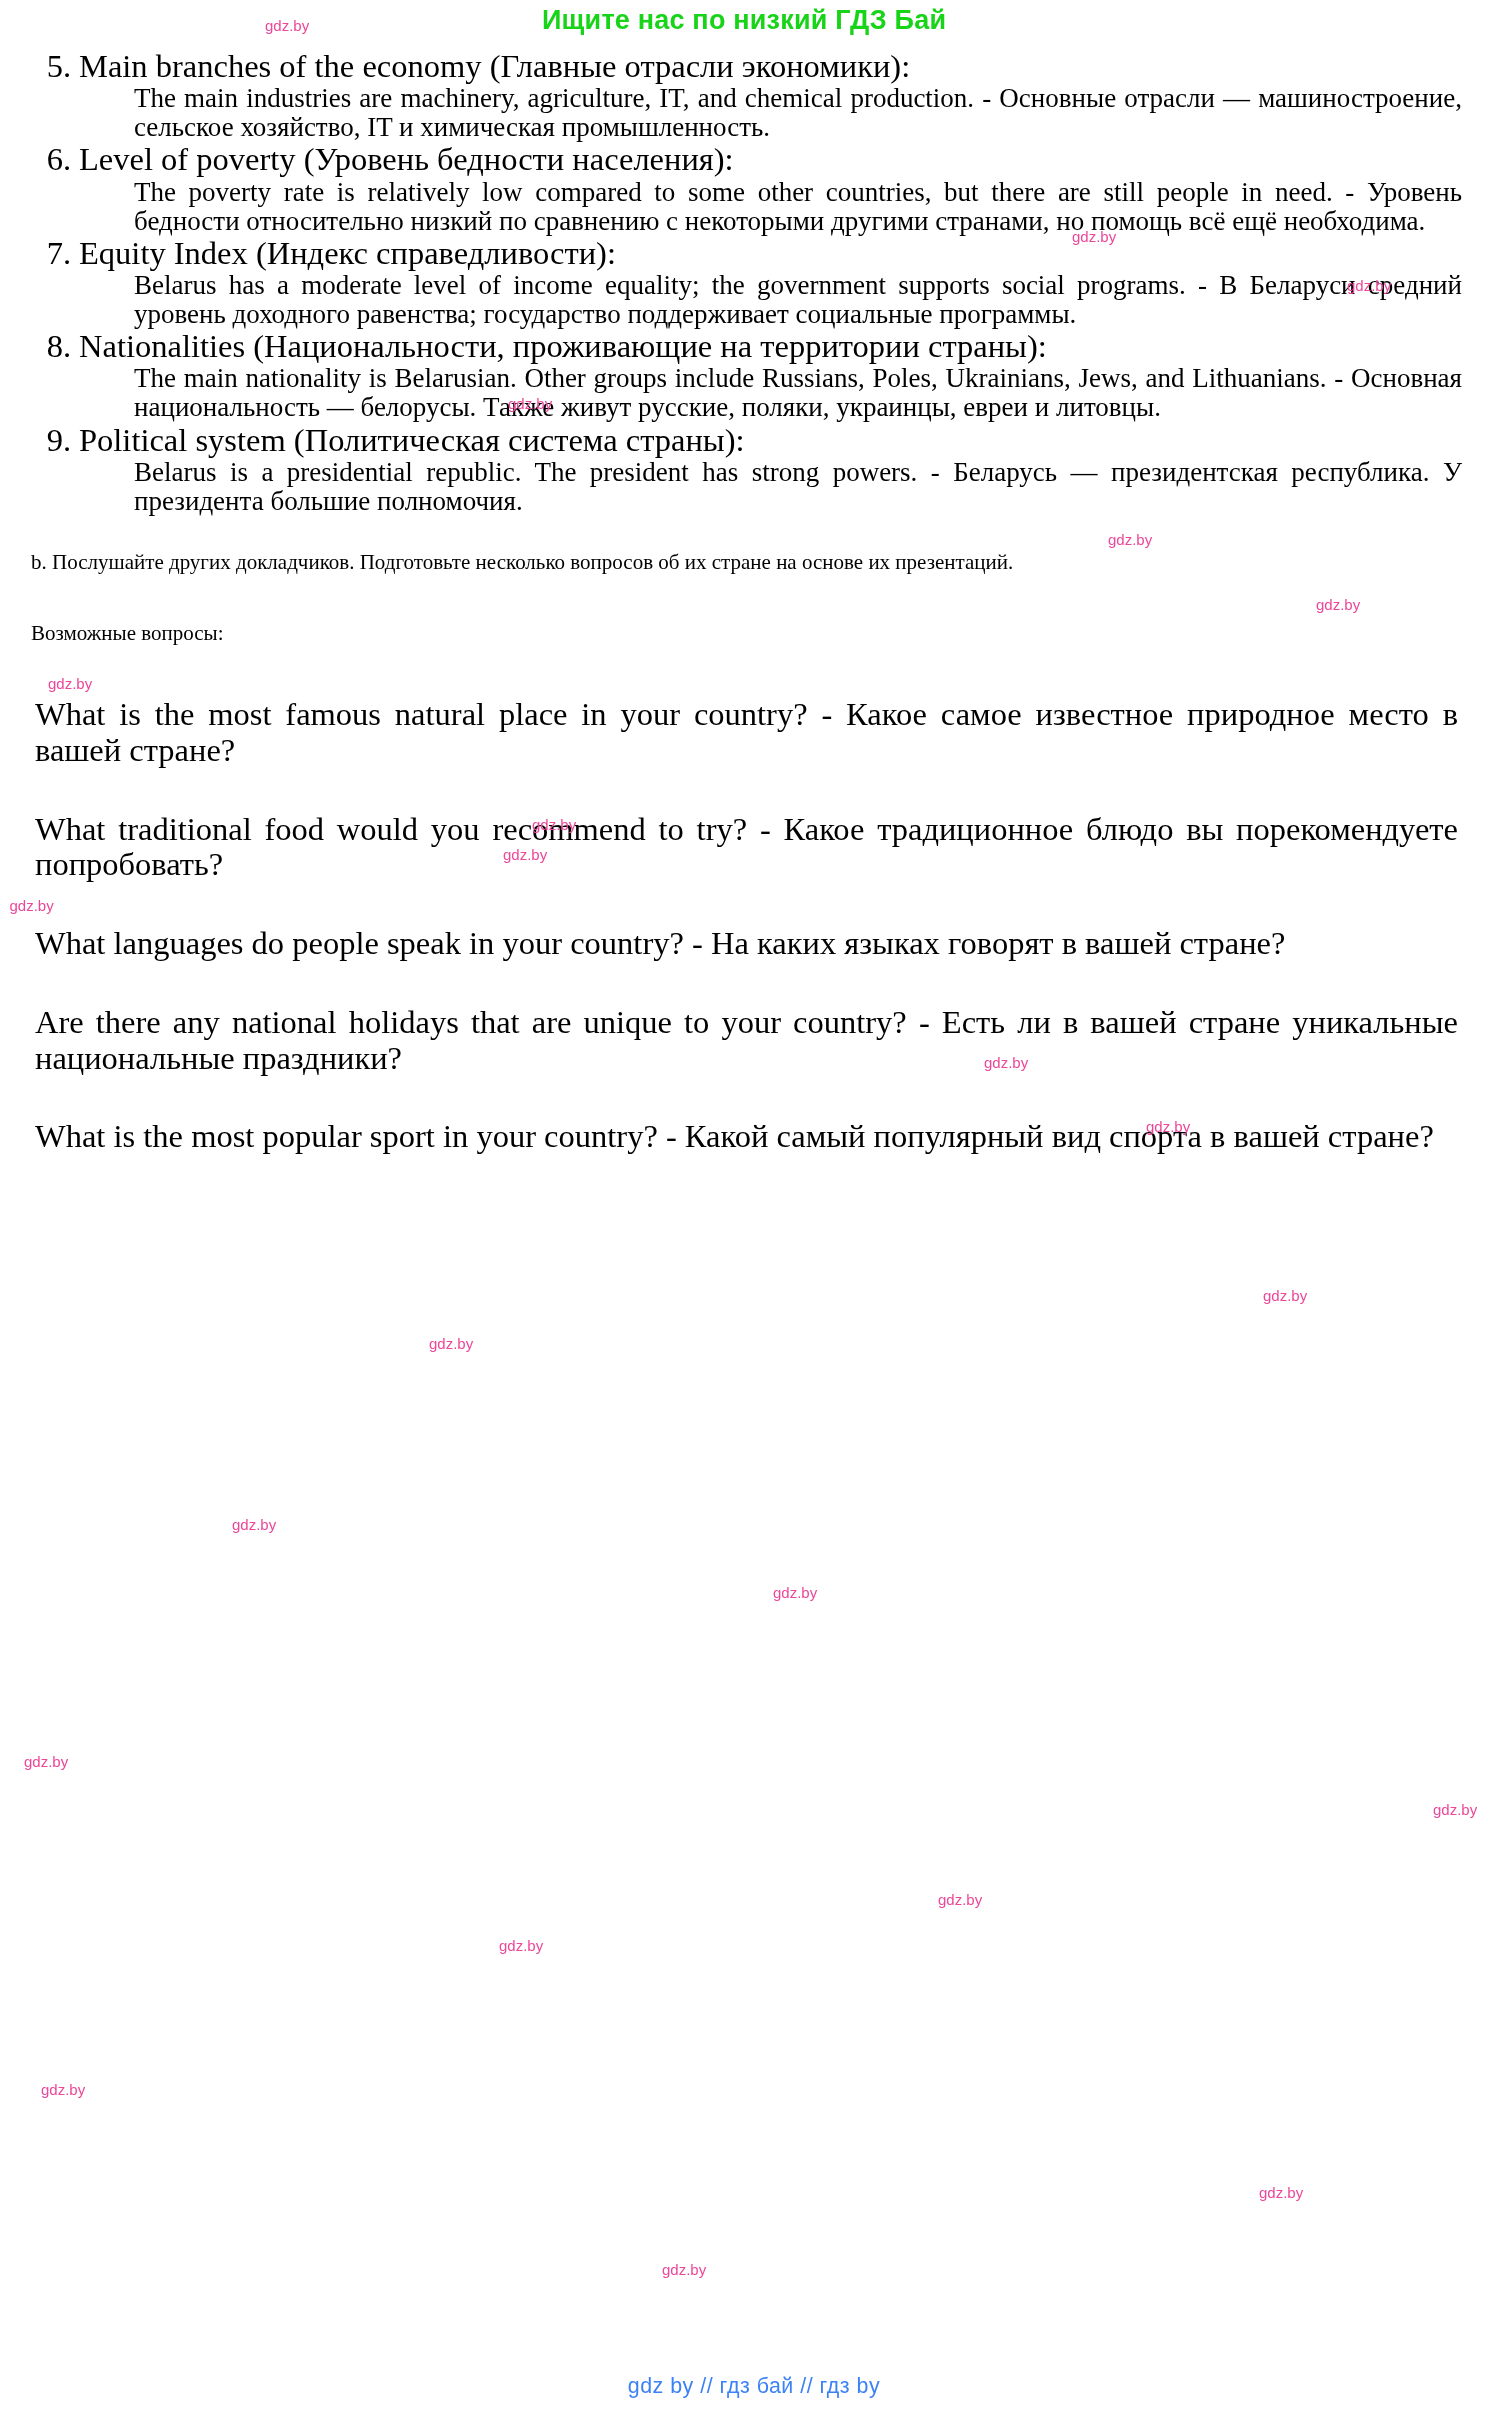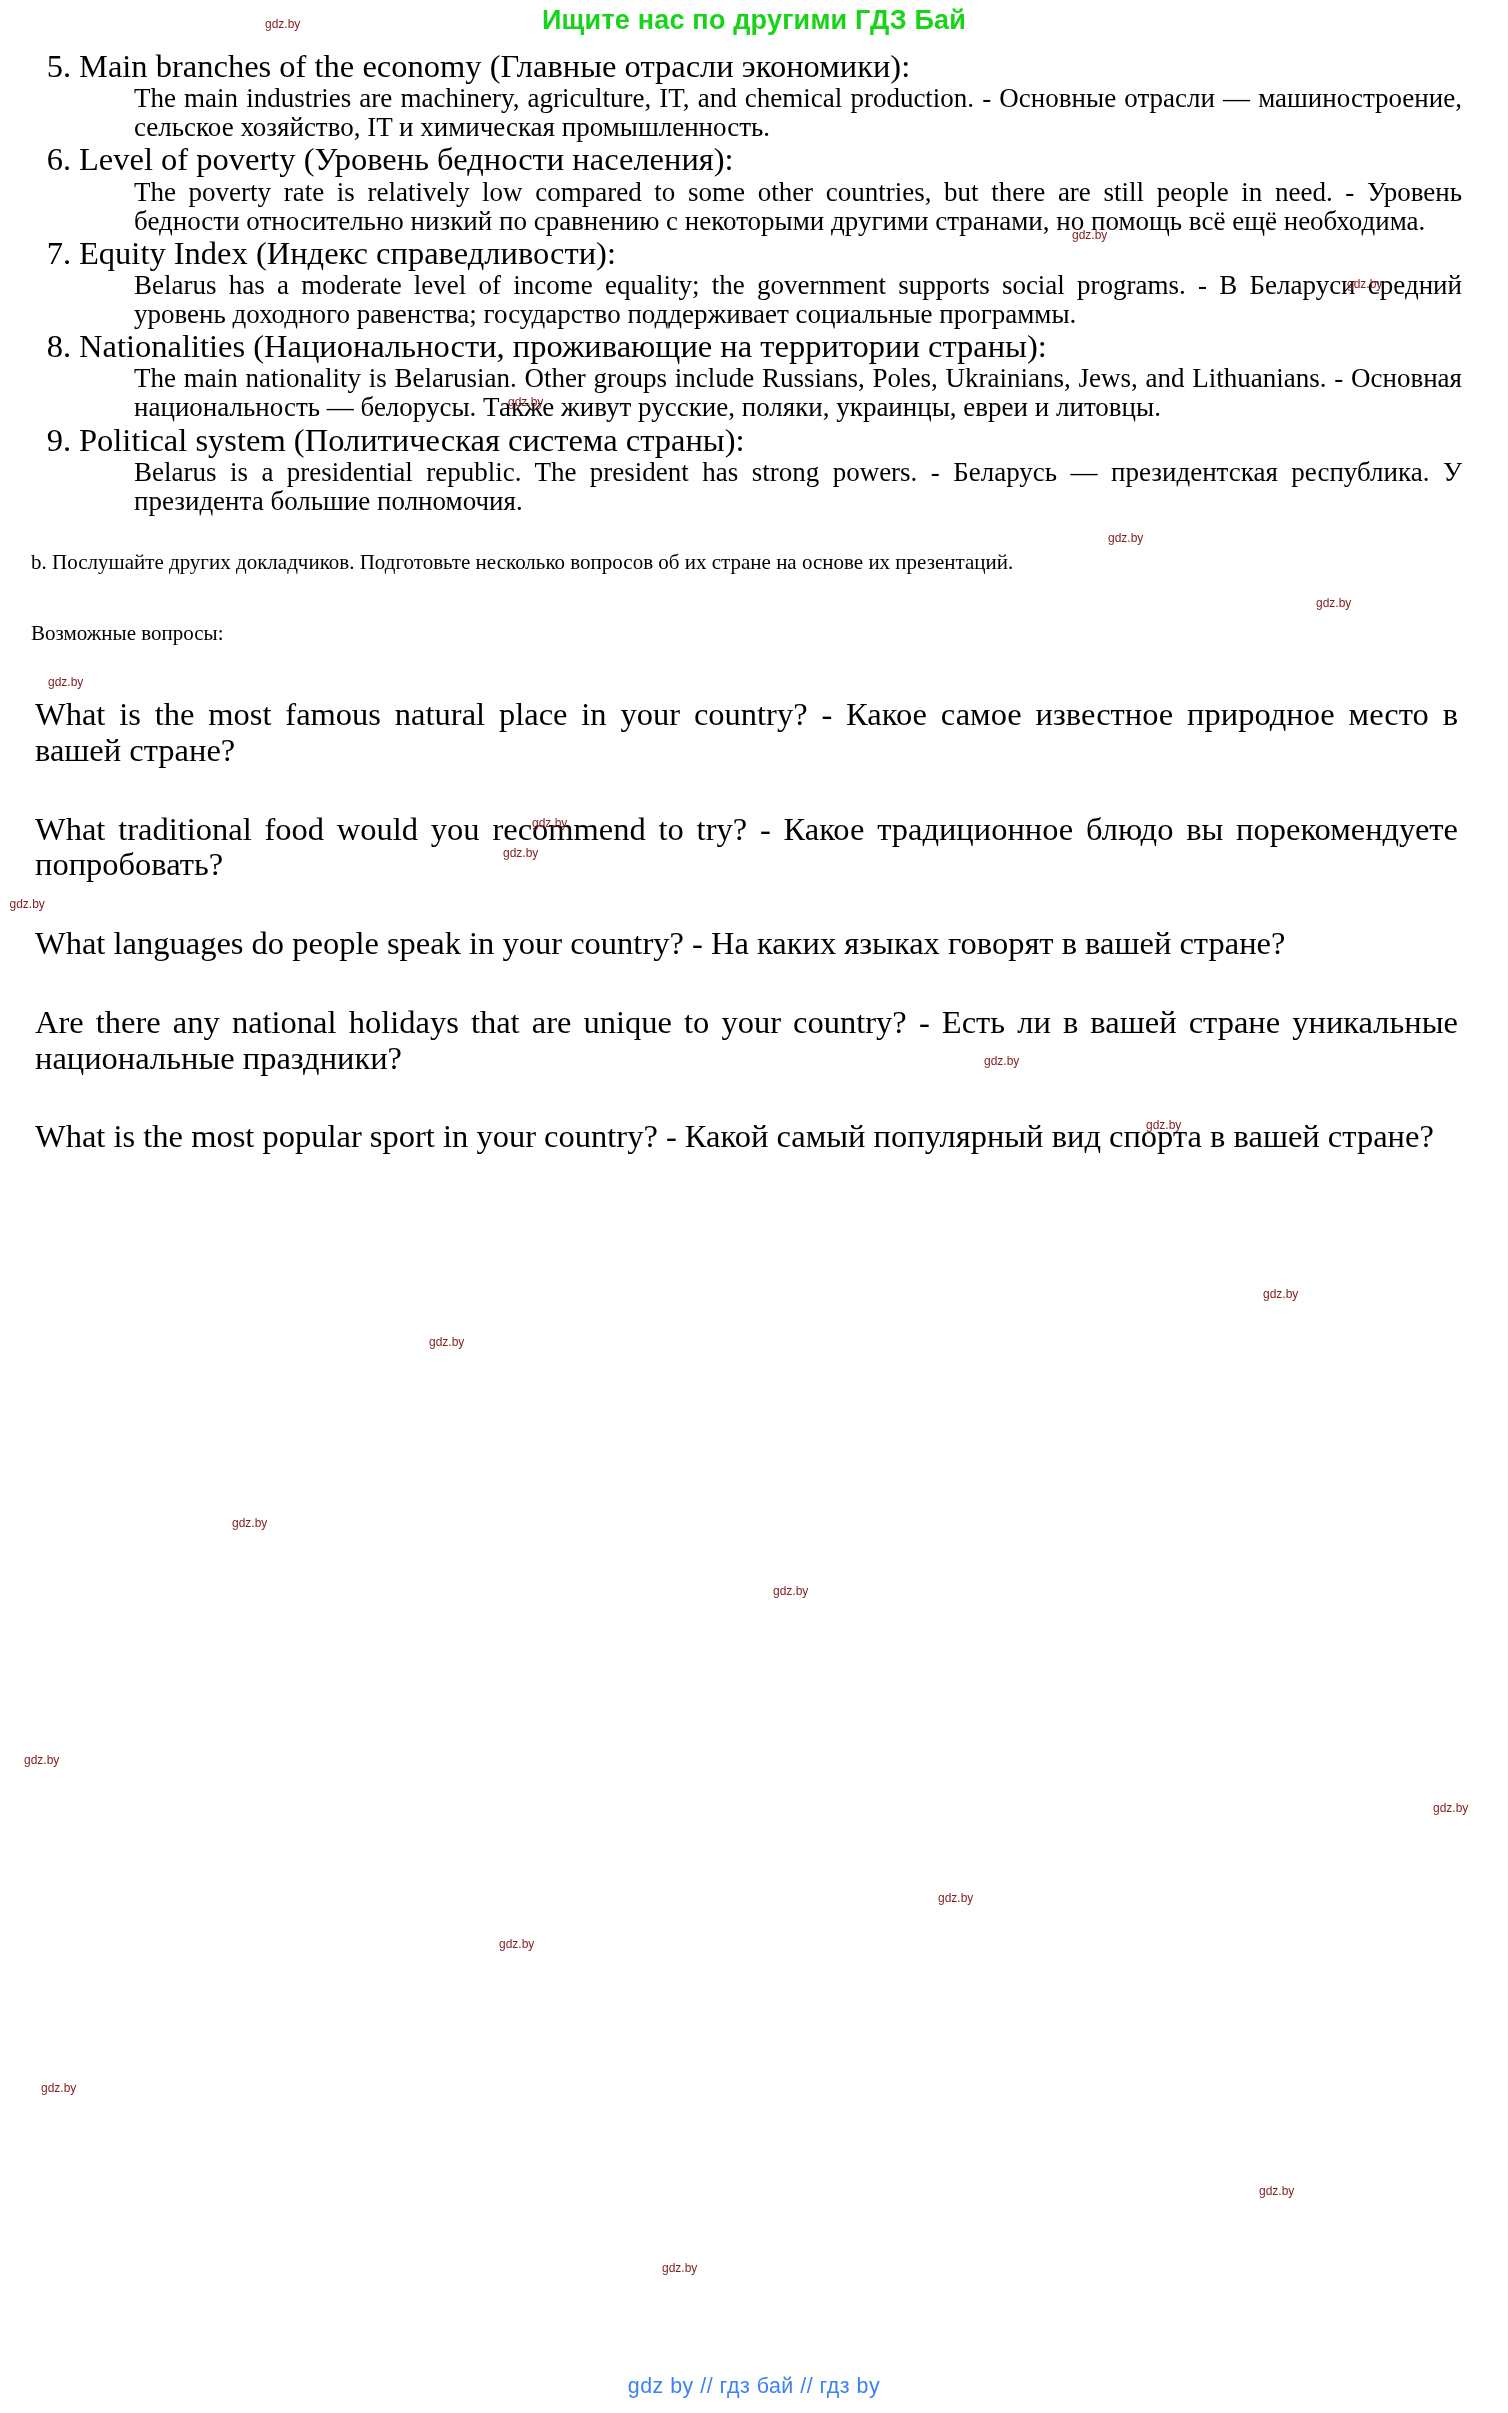--- a/index.html
+++ b/index.html
@@ -100,23 +100,23 @@
     line-height: 1.1;
     text-align: justify;
     text-align-last: left;
     margin: 4px;
   }
 
   
   .wm {
     position: absolute;
     font-family: "Liberation Sans", "DejaVu Sans", sans-serif;
-    font-size: 12px;
+    font-size: 15px;
     font-weight: 400;
-    color: #7f1d1d;
+    color: #ec4899;
     white-space: nowrap;
     pointer-events: none;
     z-index: 5;
   }
 
   
   .footer {
     position: absolute;
     left: 0;
     top: 2374px;
@@ -126,21 +126,21 @@
     font-size: 21.4px;
     color: #3b82f6;
     letter-spacing: 0.5px;
   }
 </style>
 </head>
 <body>
 
 <div class="page">
 
-  <div class="promo">Ищите нас по другими ГДЗ Бай</div>
+  <div class="promo">Ищите нас по низкий ГДЗ Бай</div>
 
   <div class="content">
 
     <ol class="items">
 
       <li class="item">
         <span class="item-head"><span class="num">5.</span><span>Main branches of the economy (Главные отрасли экономики):</span></span>
         <span class="item-body">The main industries are machinery, agriculture, IT, and chemical production. - Основные отрасли — машиностроение, сельское хозяйство, IT и химическая промышленность.</span>
       </li>
 

